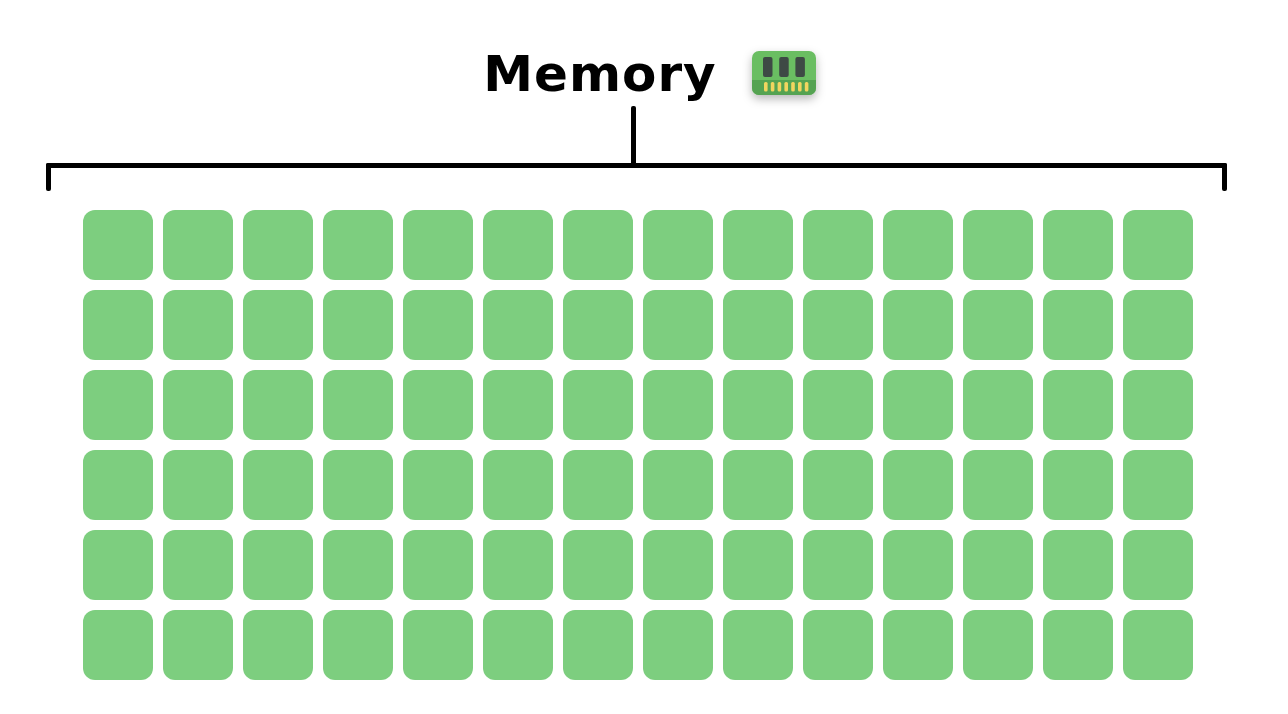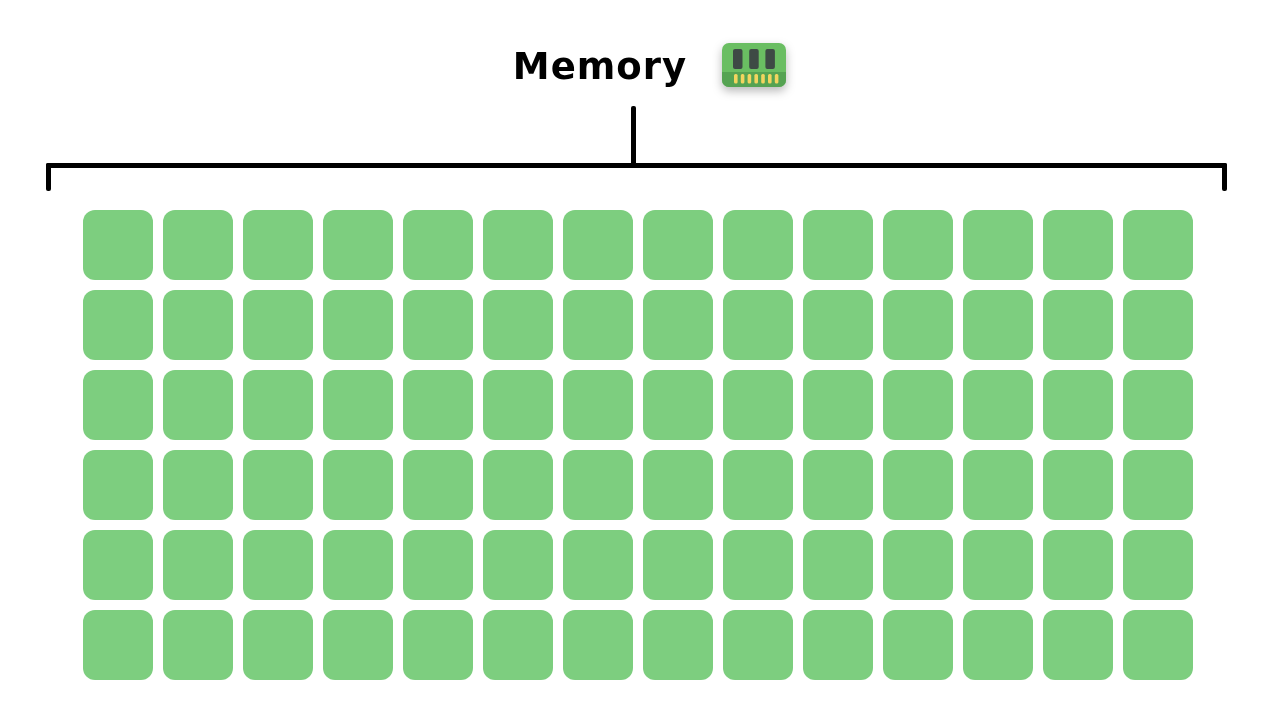--- a/index.html
+++ b/index.html
@@ -22,21 +22,21 @@
     top: 34px;
     left: 0;
     width: 100%;
     display: flex;
     justify-content: center;
     align-items: center;
     gap: 22px;
   }
   .title-text {
     margin: 12px;
-    font-size: 37px;
+    font-size: 50px;
     font-weight: 700;
     letter-spacing: 1px;
     color: #000000;
     line-height: 1.15;
     font-family: "DejaVu Sans", "Liberation Sans", sans-serif;
   }
   .ram-svg {
     width: 66px;
     height: 50px;
     filter: drop-shadow(0 4px 5px rgba(0,0,0,0.28));

